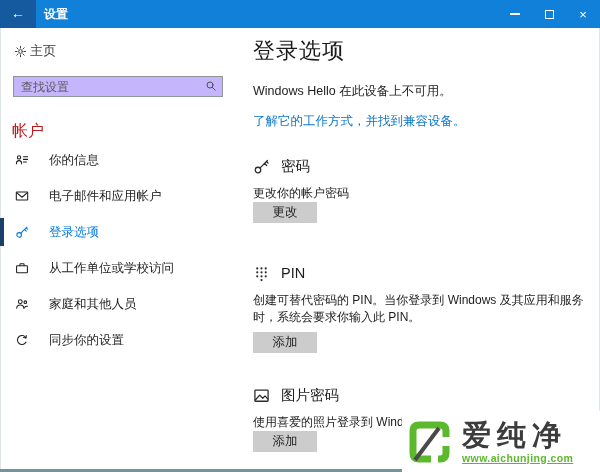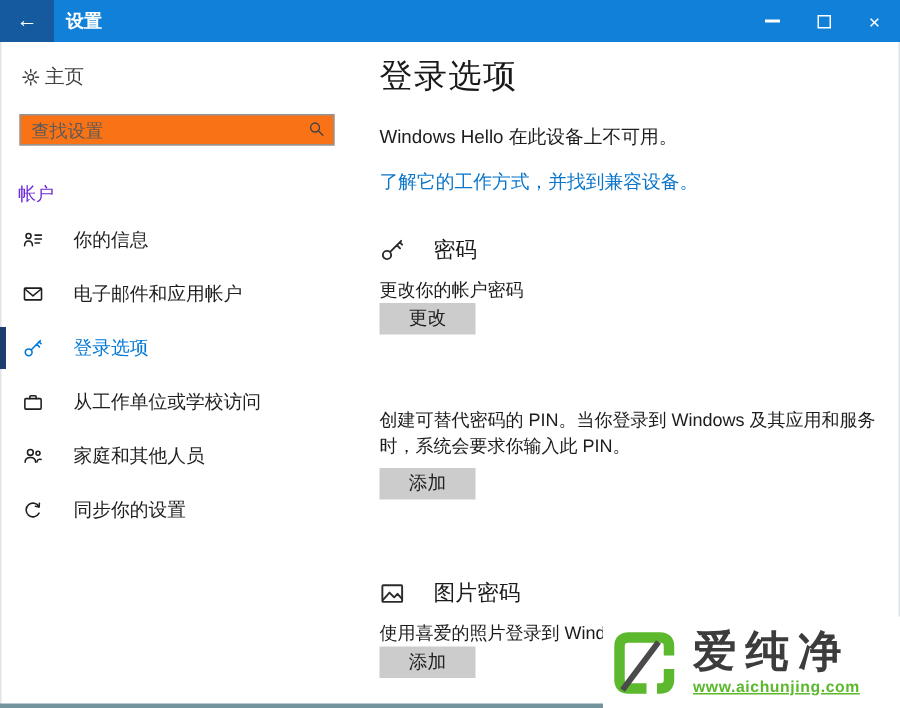--- a/index.html
+++ b/index.html
@@ -23,44 +23,44 @@
   .tb-controls { position:absolute; right:0; top:0; height:28px; display:flex; }
   .tb-btn { width:34px; height:28px; display:flex; align-items:center; justify-content:center;
     color:#fff; font-size:13px; cursor:pointer; }
   .min-glyph { display:block; width:10px; height:2px; background:#fff; }
   .max-glyph { display:block; width:9px; height:9px; border:1px solid #fff; }
   
   .home-row { position:absolute; top:41px; left:14px; height:20px; display:flex;
     align-items:center; gap:3px; font-size:13px; color:#404040; cursor:pointer; }
   .search-wrap { position:absolute; top:76px; left:13px; width:210px; height:21px; }
   .search-wrap input {
-    width:100%; height:100%; border:1px solid #8f9699; background:#f97316;
+    width:100%; height:100%; border:1px solid #8f9699; background:#c4b5fd;
     font-family:inherit; font-size:12px; color:#333; padding:0 22px 0 7px; outline:none;
   }
   .search-wrap input::placeholder { color:#5a5a5a; opacity:1; }
   .search-icon { position:absolute; right:6px; top:4px; }
-  .acct-label { position:absolute; top:121px; left:12px; font-size:12px; color:#6d28d9; }
+  .acct-label { position:absolute; top:121px; left:12px; font-size:16px; color:#b91c1c; }
   .nav { position:absolute; top:142px; left:0; width:235px; }
   .nav-item { position:relative; height:36px; display:flex; align-items:center; gap:20px;
     padding-left:15px; font-size:12.5px; color:#1f1f1f; cursor:pointer; }
   .nav-item svg { flex:0 0 auto; }
   .nav-item.selected { color:#0078d7; }
   .nav-item.selected::before {
     content:""; position:absolute; left:0; top:4px; width:4px; height:28px; background:#1b3e6f;
   }
   
   .content { position:absolute; left:253px; top:28px; width:345px; height:444px; }
   .page-title { position:absolute; top:8px; left:0; font-size:22px; font-weight:300;
     color:#191919; letter-spacing:1px; }
   .hello-status { position:absolute; top:55px; left:0; font-size:12.5px; color:#1c1c1c; }
   .hello-link { position:absolute; top:85px; left:0; font-size:12.5px; color:#0b76c9;
     text-decoration:none; cursor:pointer; }
   .section { position:absolute; left:0; width:345px; }
   .sec-pwd { top:128px; } .sec-pin { top:235px; } .sec-pic { top:357px; }
-  .sec-header { display:flex; align-items:center; gap:19px; height:20px;
+  .sec-header { display:flex; align-items:center; gap:11px; height:20px;
     font-size:14.5px; color:#1c1c1c; }
   .sec-desc { margin-top:9px; font-size:12px; line-height:17px; color:#1c1c1c; max-width:345px; }
   .sec-btn { display:block; margin-top:0; width:64px; height:21px; background:#cccccc;
     border:none; font-family:inherit; font-size:12.5px; color:#222; cursor:pointer; }
   .sec-pin .sec-btn { margin-top:6px; }
   
   .watermark { position:absolute; left:402px; top:411px; width:198px; height:61px;
     background:#fff; z-index:5; display:flex; align-items:center; }
   .wm-logo { margin-left:4px; flex:0 0 auto; }
   .wm-text { margin-left:8px; display:flex; flex-direction:column; }
@@ -171,20 +171,37 @@
           <circle cx="4.7" cy="11.3" r="2.6"></circle>
           <path d="M6.7 9.3 L13.6 2.4 M10.9 5.1 L12.9 7.1 M12.7 3.3 L14.2 4.8"></path>
         </svg>
         <span>密码</span>
       </div>
       <div class="sec-desc">更改你的帐户密码</div>
       <button class="sec-btn">更改</button>
     </div>
 
     <div class="section sec-pin">
+      <div class="sec-header">
+        <svg width="17" height="17" viewBox="0 0 18 18" style="color:#2b2b2b">
+          <g class="icn-fill">
+            <circle cx="4.5" cy="3.6" r="1.15"></circle>
+              <circle cx="9" cy="3.6" r="1.15"></circle>
+              <circle cx="13.5" cy="3.6" r="1.15"></circle>
+            <circle cx="4.5" cy="7.8" r="1.15"></circle>
+              <circle cx="9" cy="7.8" r="1.15"></circle>
+              <circle cx="13.5" cy="7.8" r="1.15"></circle>
+            <circle cx="4.5" cy="12" r="1.15"></circle>
+              <circle cx="9" cy="12" r="1.15"></circle>
+              <circle cx="13.5" cy="12" r="1.15"></circle>
+            <circle cx="9" cy="16" r="1.15"></circle>
+          </g>
+        </svg>
+        <span>PIN</span>
+      </div>
       <div class="sec-desc">创建可替代密码的 PIN。当你登录到 Windows 及其应用和服务时，系统会要求你输入此 PIN。</div>
       <button class="sec-btn">添加</button>
     </div>
 
     <div class="section sec-pic">
       <div class="sec-header">
         <svg class="icn" width="17" height="17" viewBox="0 0 16 16" style="color:#2b2b2b">
           <rect x="1.8" y="3" width="12.4" height="10.4" rx="0.6"></rect>
           <path d="M2.2 12.2 L6.3 7.6 L9.2 10.6 L11.3 8.4 L14 11.4"></path>
         </svg>

